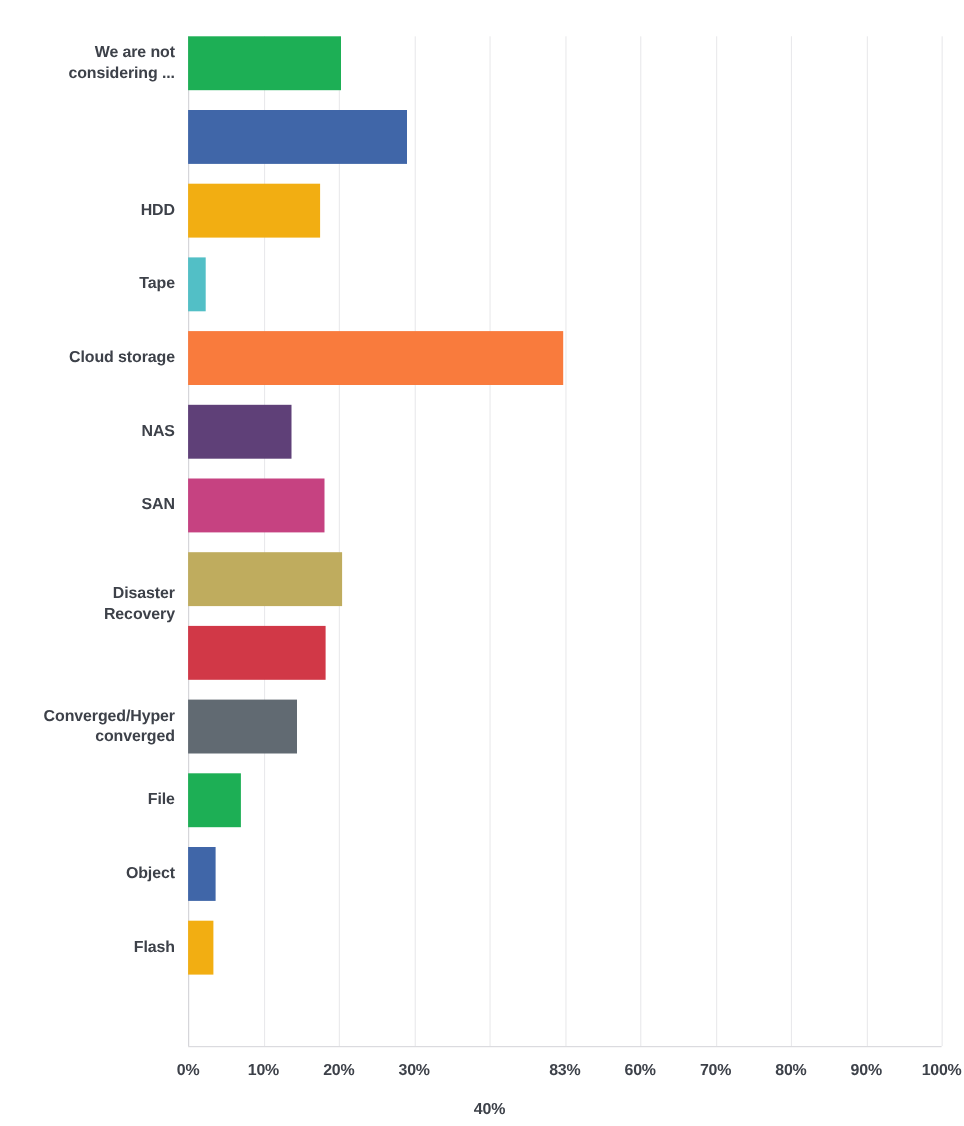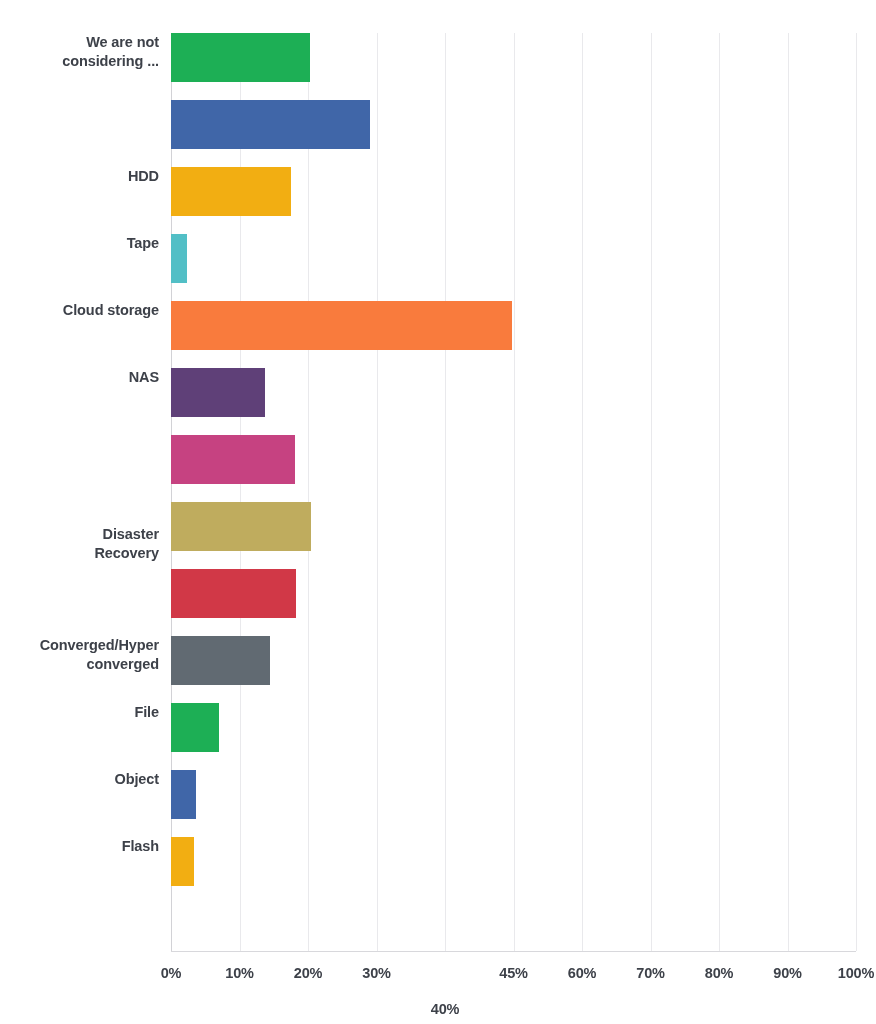--- a/index.html
+++ b/index.html
@@ -69,20 +69,21 @@
     position: absolute;
     left: 0;
     width: 159px;
     text-align: right;
     color: #3d4149;
     font-size: 14.5px;
     font-weight: bold;
     line-height: 1.28;
     letter-spacing: -0.1px;
     display: flex;
+    align-items: center;
     justify-content: flex-end;
     height: 49px;
   }
 
   
   #xticks {
     position: absolute;
     left: 171px;
     top: 965px;
     width: 685px;
@@ -158,21 +159,21 @@
     </div>
 
   <div id="axis-baseline"></div>
 
   <div id="xticks">
       <div class="xtick" style="left: 0px;">0%</div>
       <div class="xtick" style="left: 68.5px;">10%</div>
       <div class="xtick" style="left: 137px;">20%</div>
       <div class="xtick" style="left: 205.5px;">30%</div>
       <div class="xtick" style="left: 274px; margin-top: 36px;">40%</div>
-      <div class="xtick" style="left: 342.5px;">45%</div>
+      <div class="xtick" style="left: 342.5px;">83%</div>
       <div class="xtick" style="left: 411px;">60%</div>
       <div class="xtick" style="left: 479.5px;">70%</div>
       <div class="xtick" style="left: 548px;">80%</div>
       <div class="xtick" style="left: 616.5px;">90%</div>
       <div class="xtick" style="left: 685px; text-align: center;">100%</div>
     </div>
 
 <div class="cat-label" style="top: 33px;">
       <span>We are not<br>considering ...</span>
     </div>
@@ -181,20 +182,23 @@
     </div>
     <div class="cat-label" style="top: 234px;">
       <span>Tape</span>
     </div>
     <div class="cat-label" style="top: 301px;">
       <span>Cloud storage</span>
     </div>
     <div class="cat-label" style="top: 368px;">
       <span>NAS</span>
     </div>
+    <div class="cat-label" style="top: 435px;">
+      <span>SAN</span>
+    </div>
     <div class="cat-label" style="top: 525px;">
       <span>Disaster<br>Recovery</span>
     </div>
     <div class="cat-label" style="top: 636px;">
       <span>Converged/Hyper<br>converged</span>
     </div>
     <div class="cat-label" style="top: 770px;">
       <span>Object</span>
     </div>
     <div class="cat-label" style="top: 703px;">

